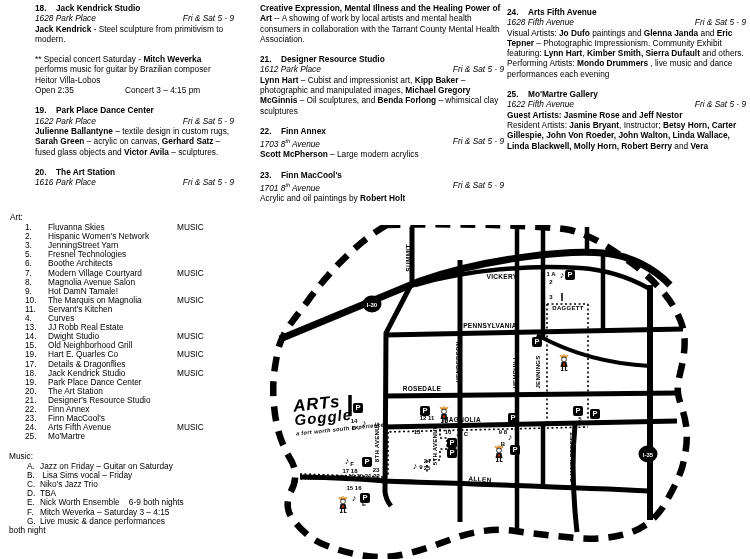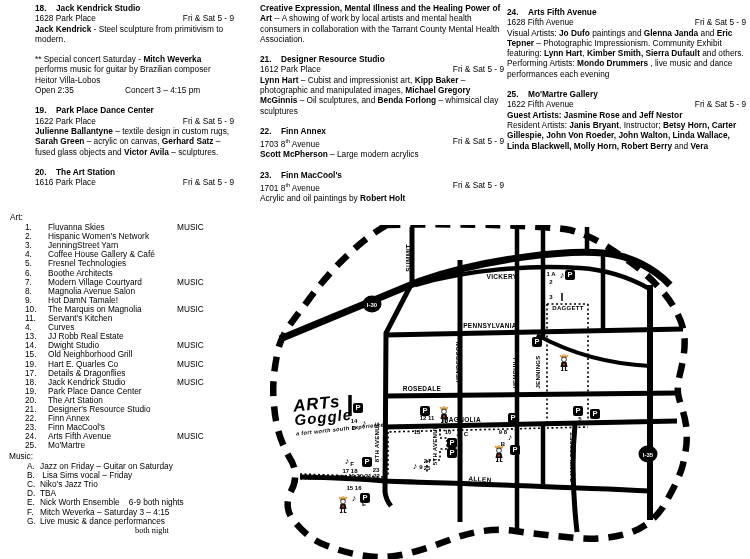--- a/index.html
+++ b/index.html
@@ -6,33 +6,33 @@
   #page{position:relative;width:750px;height:559px;background:#fff;overflow:hidden;
         font-family:"Liberation Sans","DejaVu Sans",sans-serif;color:#000;}
   .col{position:absolute;font-size:8.3px;line-height:10.3px;}
   #col1{left:35px;top:3px;width:199px;}
   #col2{left:260px;top:3px;width:244px;}
   #col3{left:507px;top:7px;width:239px;}
   .b{font-weight:bold;}
   .sup{vertical-align:super;font-size:5.5px;}
   .vhead{font-weight:bold;}
   .vnum{display:inline-block;width:21px;}
-  .vrow{display:flex;justify-content:space-between;}
+  .vrow{display:flex;justify-content:space-between;font-style:italic;}
   .vrow2{display:flex;}
   .vrow2 span:first-child{width:90px;}
   .gap{height:10px;}
   #art{position:absolute;left:10px;top:213px;width:256px;font-size:8.3px;line-height:9.1px;}
   #music{position:absolute;left:9px;top:452px;width:256px;font-size:8.3px;line-height:9.1px;}
   .legend-title{margin-bottom:1px;}
   .art-row{position:relative;padding-left:15px;white-space:nowrap;}
   .anum{display:inline-block;width:23px;}
   .atag{position:absolute;left:167px;top:0;}
   .music-row{padding-left:18px;white-space:pre;}
   .mletter{display:inline-block;width:13px;white-space:pre;}
-  .music-tail{margin-left:126px;white-space:pre;font-family:Liberation Serif, serif;}
+  .music-tail{white-space:pre;}
   #map{position:absolute;left:270px;top:225px;width:480px;height:334px;}
   #map svg{position:absolute;left:0;top:0;}
   #map-overlay{position:absolute;left:0;top:0;width:480px;height:334px;}
   .mlabel{position:absolute;font-weight:bold;white-space:nowrap;letter-spacing:.3px;}
   .mvenue{position:absolute;font-weight:bold;font-size:6px;white-space:nowrap;transform:translate(-50%,-50%);}
   .mnote{position:absolute;font-weight:bold;font-size:9px;transform:translate(-50%,-50%);line-height:1;}
   .mpark{position:absolute;width:10px;height:10px;background:#000;color:#fff;border-radius:2px;
          font-size:7.5px;font-weight:bold;display:flex;align-items:center;justify-content:center;
          transform:translate(-50%,-50%);line-height:1;}
   .shield{position:absolute;width:19px;height:17px;background:#000;color:#fff;border-radius:50%;
@@ -115,21 +115,20 @@
       </div>
       <div class="vdesc"><span class="b">Guest Artists:  Jasmine Rose and Jeff Nestor</span><br><span>Resident Artists:  </span><span class="b">Janis Bryant</span><span>, Instructor; </span><span class="b">Betsy Horn, Carter Gillespie, John Von Roeder, John Walton, Linda Wallace, Linda Blackwell, Molly Horn, Robert Berry</span><span> and </span><span class="b">Vera</span></div>
     </div>
 
   <div id="art">
     <div class="legend-title">Art:</div>
     <div id="art-items">
         <div class="art-row"><span class="anum">1.</span><span class="albl">Fluvanna Skies</span><span class="atag">MUSIC</span></div>
         <div class="art-row"><span class="anum">2.</span><span class="albl">Hispanic Women's Network</span></div>
         <div class="art-row"><span class="anum">3.</span><span class="albl">JenningStreet Yarn</span></div>
-        <div class="art-row"><span class="anum">4.</span><span class="albl">Coffee House Gallery &amp; Café</span></div>
         <div class="art-row"><span class="anum">5.</span><span class="albl">Fresnel Technologies</span></div>
         <div class="art-row"><span class="anum">6.</span><span class="albl">Boothe Architects</span></div>
         <div class="art-row"><span class="anum">7.</span><span class="albl">Modern Village Courtyard</span><span class="atag">MUSIC</span></div>
         <div class="art-row"><span class="anum">8.</span><span class="albl">Magnolia Avenue Salon</span></div>
         <div class="art-row"><span class="anum">9.</span><span class="albl">Hot DamN Tamale!</span></div>
         <div class="art-row"><span class="anum">10.</span><span class="albl">The Marquis on Magnolia</span><span class="atag">MUSIC</span></div>
         <div class="art-row"><span class="anum">11.</span><span class="albl">Servant's Kitchen</span></div>
         <div class="art-row"><span class="anum">4.</span><span class="albl">Curves</span></div>
         <div class="art-row"><span class="anum">13.</span><span class="albl">JJ Robb Real Estate</span></div>
         <div class="art-row"><span class="anum">14.</span><span class="albl">Dwight Studio</span><span class="atag">MUSIC</span></div>

